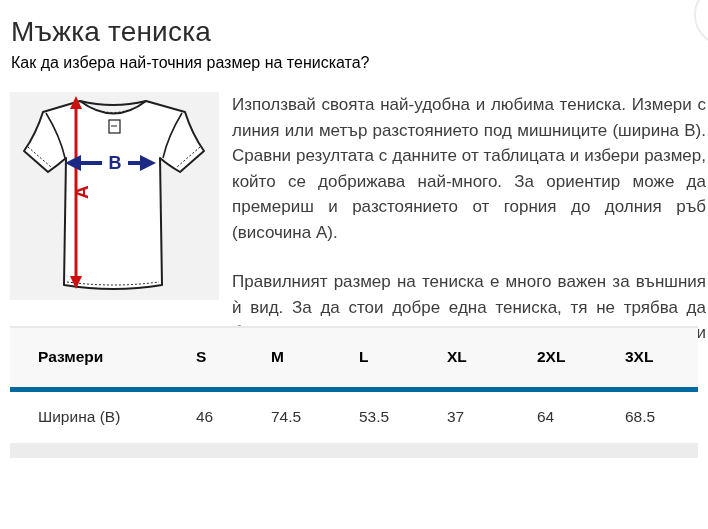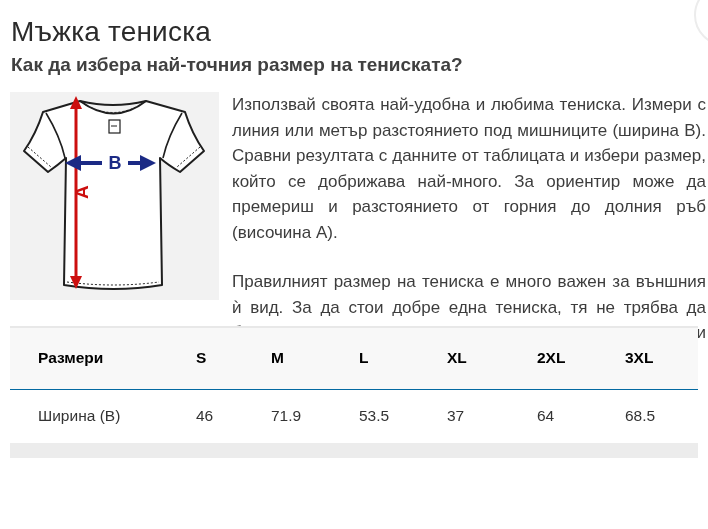--- a/index.html
+++ b/index.html
@@ -8,21 +8,21 @@
     background:#ffffff;font-family:"Liberation Sans","DejaVu Sans",sans-serif;
     -webkit-font-smoothing:antialiased;
   }
   
   .page-title{
     position:absolute;left:11px;top:16px;width:660px;
     font-size:28px;font-weight:500;color:#2b2b2b;letter-spacing:.2px;
   }
   .page-subtitle{
     position:absolute;left:11px;top:54px;width:660px;
-    font-size:19px;font-weight:700;color:#404040;
+    font-size:16px;font-weight:400;color:#000000;
   }
   .corner-arc{
     position:absolute;left:694px;top:-16px;width:58px;height:58px;
     border:2px solid #ececec;border-radius:50%;
   }
   
   .diagram{
     position:absolute;left:10px;top:92px;width:209px;height:208px;
     background:#f2f2f2;
   }
@@ -34,21 +34,21 @@
   }
   .intro p{margin:0 0 24px 0;}
   
   table.size-table{
     position:absolute;left:10px;top:326px;width:688px;
     border-collapse:collapse;table-layout:fixed;
     border-top:2px solid #e8e8e8;border-bottom:15px solid #ececec;
   }
   table.size-table thead tr{height:62px;background:#f8f8f8;}
   table.size-table tbody tr{height:61px;}
-  table.size-table tbody tr:nth-child(1){background:#ffffff;border-top:1px solid #0369a1;}
+  table.size-table tbody tr:nth-child(1){background:#ffffff;border-top:5px solid #0369a1;}
   table.size-table tbody tr:nth-child(2){background:#f8f8f8;border-top:1px solid #ececec;}
   table.size-table th{
     font-weight:700;font-size:15.5px;color:#000000;text-align:left;
     vertical-align:middle;padding:0;
   }
   table.size-table td{
     font-size:15.5px;color:#333333;text-align:left;vertical-align:middle;padding:0;
   }
   table.size-table th:first-child,
   table.size-table td:first-child{padding-left:28px;}
@@ -118,21 +118,21 @@
         <th>L</th>
         <th>XL</th>
         <th>2XL</th>
         <th>3XL</th>
       </tr>
     </thead>
     <tbody>
       <tr>
         <td>Ширина (B)</td>
         <td>46</td>
-        <td>71.9</td>
+        <td>74.5</td>
         <td>53.5</td>
         <td>37</td>
         <td>64</td>
         <td>68.5</td>
       </tr>
     </tbody>
   </table>
 
 </div>
 

